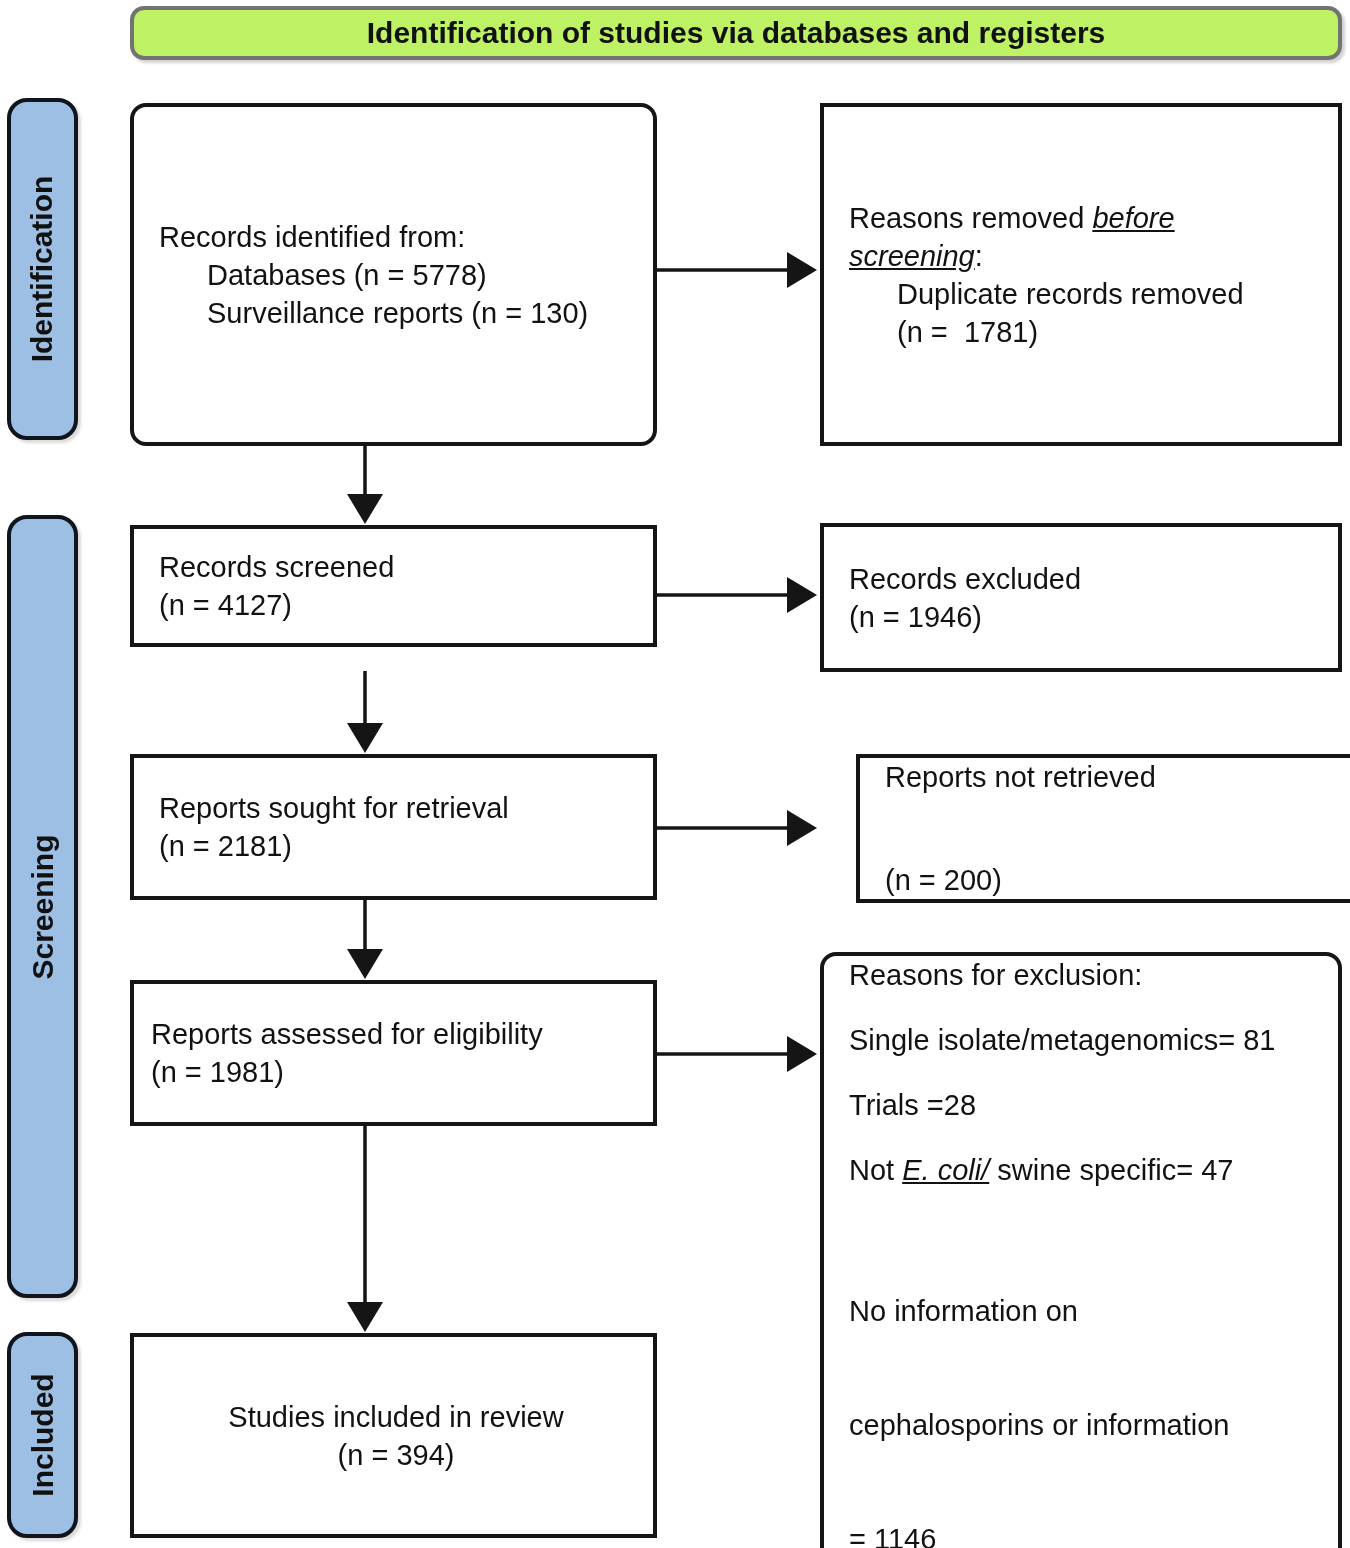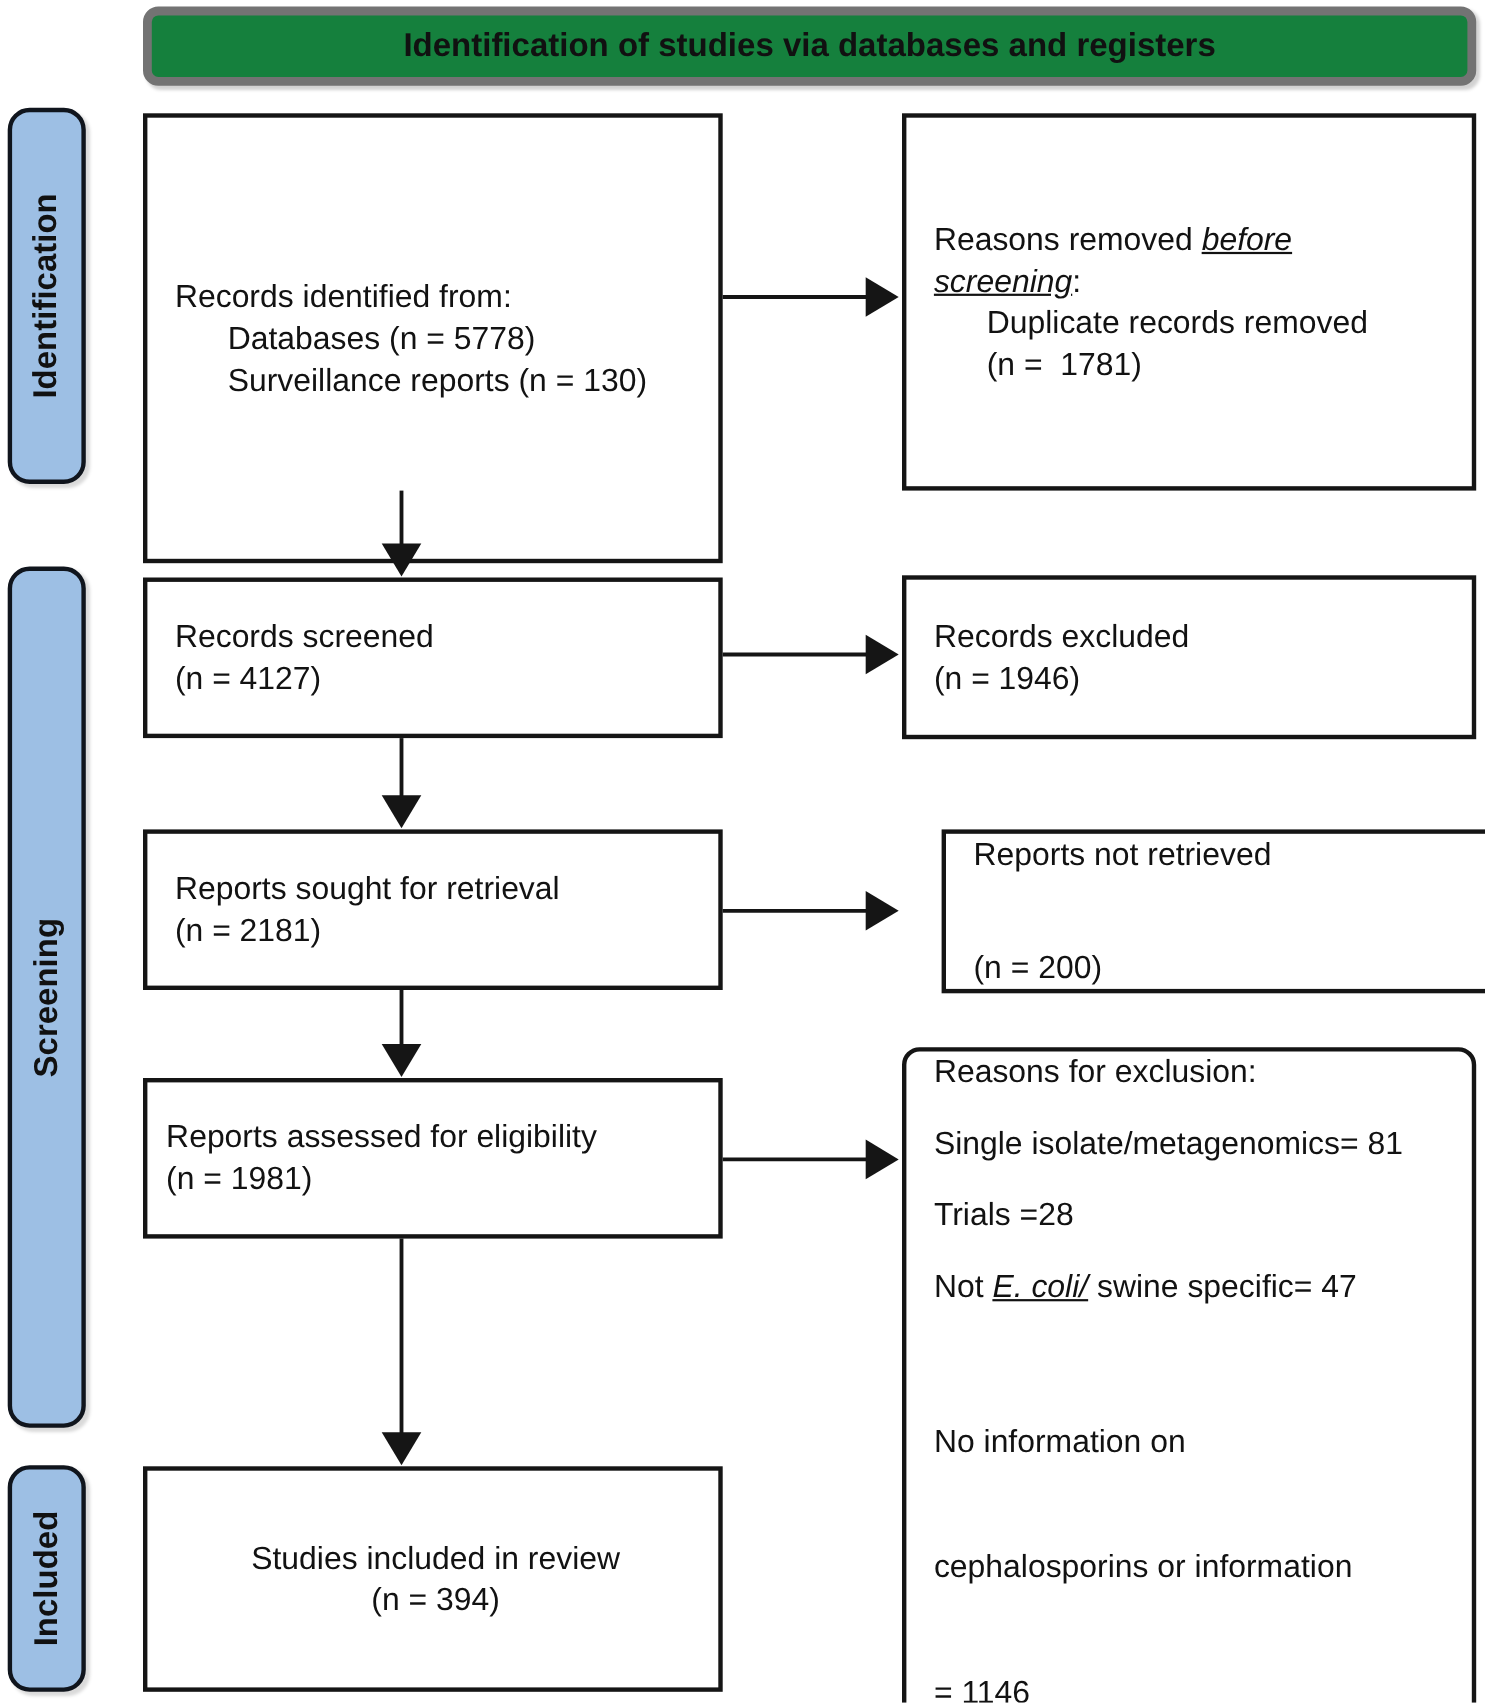--- a/index.html
+++ b/index.html
@@ -15,23 +15,23 @@
     font-family: "Liberation Sans", "DejaVu Sans", sans-serif;
     color: #121212;
     overflow: hidden;
   }
   
   .banner {
     position: absolute;
     left: 130px;
     top: 6px;
     width: 1212px;
-    height: 72px;
-    background: #15803d;
-    border: 8px solid #737373;
+    height: 54px;
+    background: #bef264;
+    border: 4px solid #737373;
     border-radius: 14px;
     box-sizing: border-box;
     display: flex;
     align-items: center;
     justify-content: center;
     box-shadow: 3px 3px 3px rgba(0,0,0,0.18);
   }
   .banner span {
     font-size: 30px;
     font-weight: bold;
@@ -73,23 +73,23 @@
     justify-content: center;
     padding-left: 25px;
     padding-right: 20px;
     font-size: 29px;
     line-height: 38px;
   }
   .line { white-space: pre-wrap; }
   .indent { padding-left: 48px; }
   .italic { font-style: italic; text-decoration: underline; }
 
-  .box-identified   { left: 130px; top: 103px; width: 527px; height: 409px; }
+  .box-identified   { left: 130px; top: 103px; width: 527px; height: 343px; border-radius: 16px; }
   .box-removed      { left: 820px; top: 103px; width: 522px; height: 343px; }
-  .box-screened     { left: 130px; top: 525px; width: 527px; height: 146px; }
+  .box-screened     { left: 130px; top: 525px; width: 527px; height: 122px; }
   .box-excluded     { left: 820px; top: 523px; width: 522px; height: 149px; }
   .box-sought       { left: 130px; top: 754px; width: 527px; height: 146px; }
   .box-notretrieved { left: 856px; top: 754px; width: 522px; height: 149px; justify-content: space-between; }
   .box-assessed     { left: 130px; top: 980px; width: 527px; height: 146px; padding-left: 17px; }
   .box-reasons      {
     left: 820px; top: 952px; width: 522px; height: 692px;
     justify-content: flex-start;
     padding-right: 34px;
     border-radius: 16px;
   }

